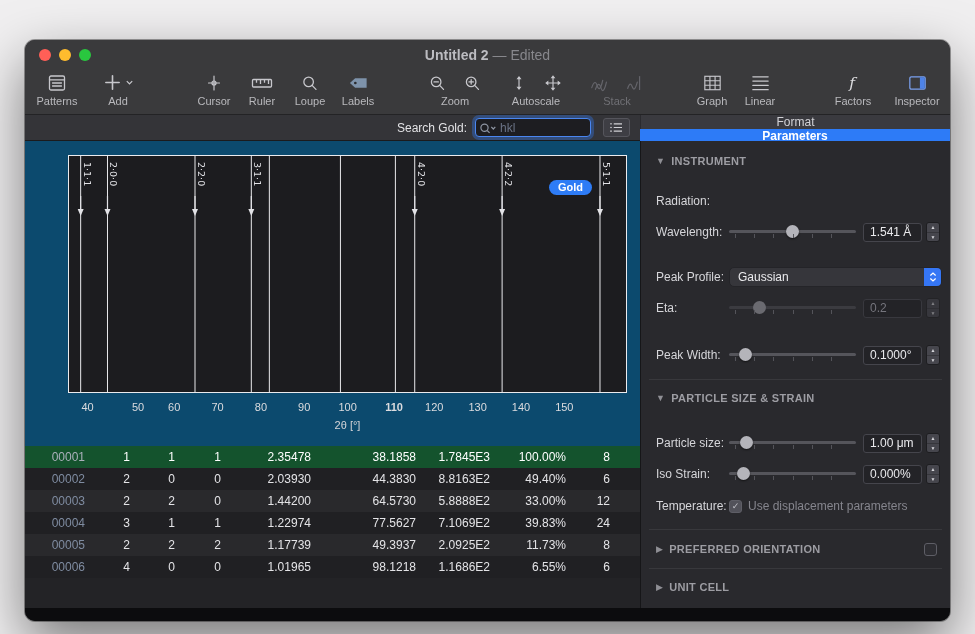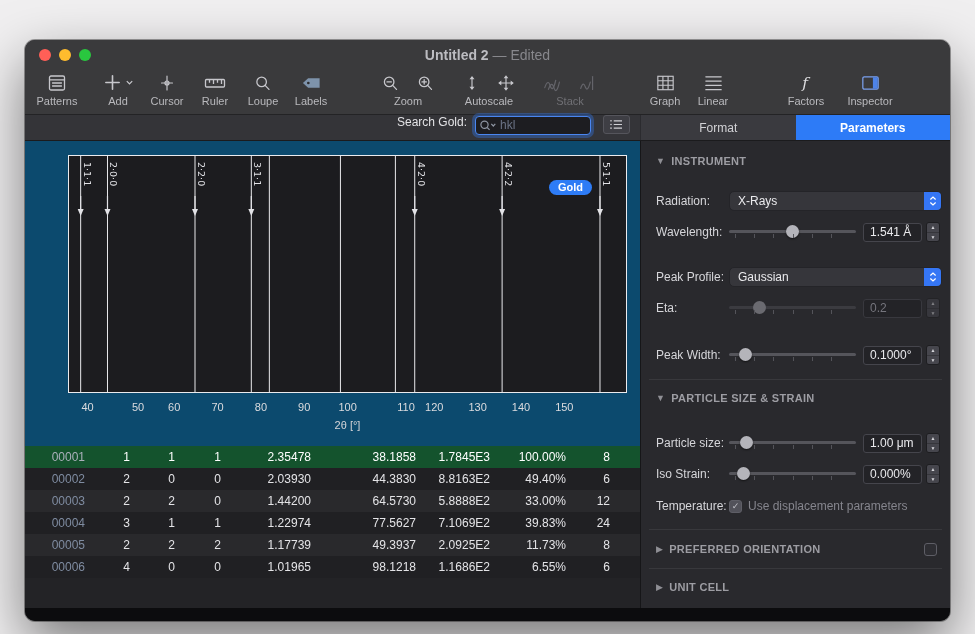--- a/index.html
+++ b/index.html
@@ -20,40 +20,40 @@
   
   .toolbar { height:47px; background:#3a3a3c; display:flex; align-items:flex-start; padding:2px 0 0 8px;
              border-bottom:1px solid #232325; }
   .tb-item { display:flex; flex-direction:column; align-items:center; width:48px; }
   .tb-icons { height:25px; display:flex; gap:13px; align-items:center; justify-content:center; }
   .tb-ic svg { display:block; }
   .tb-label { font-size:11px; color:#b9b9bd; margin-top:0; white-space:nowrap; }
   .tb-item.disabled .tb-label { color:#707075; }
   .tb-item:nth-child(2){ width:50px; margin-left:12px; }
   .tb-item:nth-child(2) .tb-icons { gap:3px; }
-  .tb-item:nth-child(3){ }
+  .tb-item:nth-child(3){ margin-left:47px; }
   .tb-item:nth-child(7){ width:76px; margin-left:35px; }
   .tb-item:nth-child(8){ width:76px; margin-left:5px; }
   .tb-item:nth-child(9){ width:76px; margin-left:5px; }
   .tb-item:nth-child(10){ margin-left:33px; }
   .tb-item:nth-child(12){ margin-left:45px; }
   .tb-item:nth-child(13){ width:56px; margin-left:12px; }
 
   
-  .searchrow { height:26px; background:#343438; display:flex; border-bottom:1px solid #1b1b1d; }
+  .searchrow { height:26px; background:#343438; display:flex; align-items:center; border-bottom:1px solid #1b1b1d; }
   .search-label { margin-left:auto; margin-right:8px; font-size:12px; color:#e2e2e5; }
   .search-field { position:relative; }
   .search-field input { width:116px; height:19px; background:#1d1d21; border:1px solid #4a86f0; border-radius:4px;
       box-shadow:0 0 0 3px rgba(51,118,235,.38); color:#e8e8ea; font-size:12px; padding:0 4px 0 24px; outline:none;
       font-family:"Liberation Sans","DejaVu Sans",sans-serif; }
   .search-field input::placeholder { color:#6b7386; }
   .search-ic { position:absolute; left:4px; top:3px; }
   .list-btn { width:27px; height:19px; margin-left:12px; background:#3e3e44; border:1px solid #55555c; border-radius:3px;
       display:flex; align-items:center; justify-content:center; }
-  .tabs { width:310px; height:100%; display:flex; margin-left:10px; }
+  .tabs { width:310px; height:100%; display:flex; margin-left:10px;flex-direction:column; }
   .tab { flex:1; display:flex; align-items:center; justify-content:center; font-size:12px; color:#d2d2d6;
          background:#3a3a3f; border-left:1px solid #2b2b2f; }
   .tab.active { background:#2d7bf7; color:#fff; font-weight:bold; border-left:none; }
 
   
   .content { display:flex; height:467px; }
   .left { width:616px; border-right:1px solid #161618; display:flex; flex-direction:column; background:#2a2a2d; }
   .panel { width:309px; background:#29292d; }
 
   
@@ -384,21 +384,21 @@
           <div class="gold-badge">Gold</div>
         </div>
         <div class="xticks" id="x-ticks">
             <span style="left: 62.5058px;">40</span>
             <span style="left: 113px;">50</span>
             <span style="left: 149.198px;">60</span>
             <span style="left: 192.545px;">70</span>
             <span style="left: 235.891px;">80</span>
             <span style="left: 279.237px;">90</span>
             <span style="left: 322.584px;">100</span>
-            <span style="left: 381px;">110</span>
+            <span style="left: 369px; font-weight: bold;">110</span>
             <span style="left: 409.276px;">120</span>
             <span style="left: 452.623px;">130</span>
             <span style="left: 495.969px;">140</span>
             <span style="left: 539.315px;">150</span>
           </div>
         <div class="axis-title">2θ [°]</div>
       </div>
       <div class="table">
         <div id="tbody">
             <div class="trow selected">
@@ -473,28 +473,20 @@
 
     <aside class="panel">
 
       <div class="sec-h" style="margin-top:11px">
         <span class="tri">▼</span>
         <span>INSTRUMENT</span>
       </div>
 
       <div class="ctl-row" style="margin-top:21px">
         <span class="ctl-label">Radiation:</span>
-        <div class="popup">
-          <span>X-Rays</span>
-          <span class="popup-cap">
-              <svg viewBox="0 0 16 16" width="12" height="12">
-                <path d="M4.5 6 8 2.8 11.5 6M4.5 10 8 13.2 11.5 10" stroke="#fff" stroke-width="1.7" fill="none"></path>
-              </svg>
-            </span>
-        </div>
       </div>
 
       <div class="ctl-row" style="margin-top:11px">
         <span class="ctl-label">Wavelength:</span>
         <div class="slider">
             <div class="track"></div>
             <div class="thumb" style="left: 57px;"></div>
           </div>
         <div class="val-field">1.541 Å</div>
         <div class="stepper">

